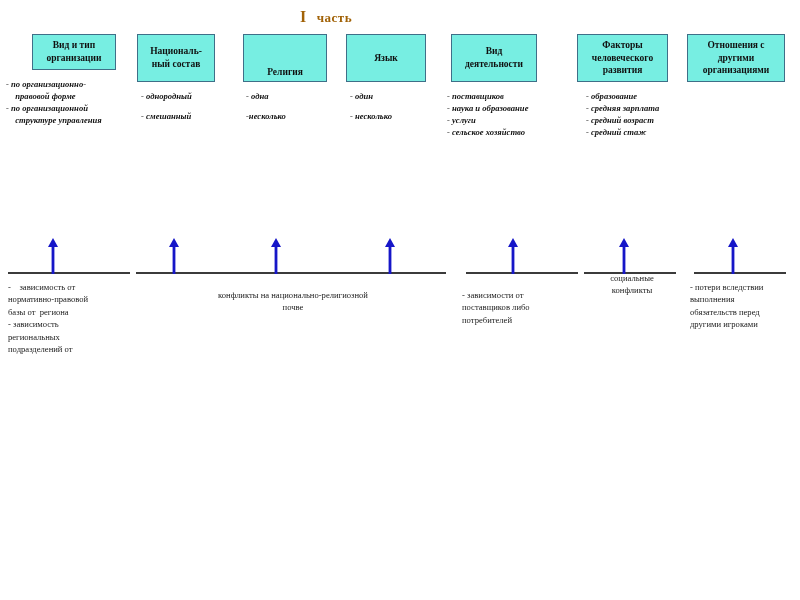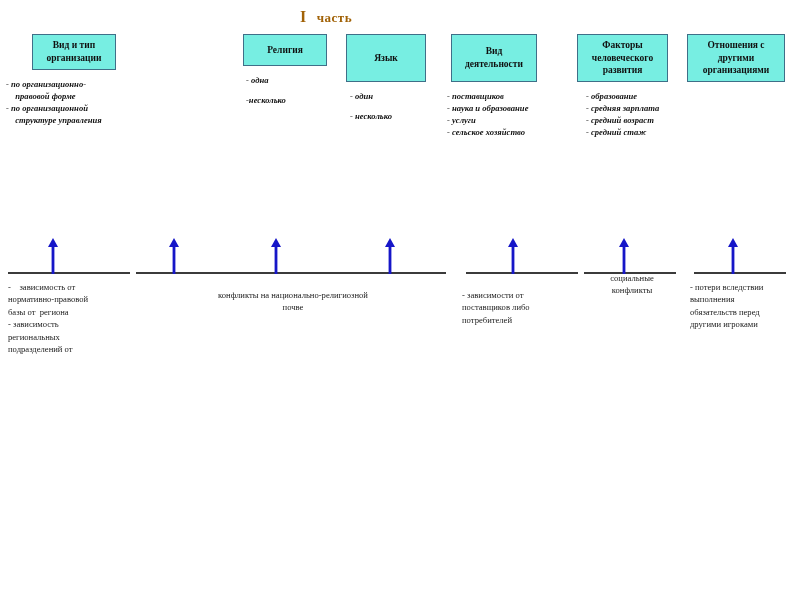--- a/index.html
+++ b/index.html
@@ -112,23 +112,35 @@
       </div>
     </div>
     <div class="bullets" style="margin-left:-16px; width:128px;">
       <span class="bl">- по организационно-
   правовой форме</span>
       <span class="bl">- по организационной
   структуре управления</span>
     </div>
   </div>
 
+  <div class="column" style="left:137px; width:100px;">
+    <div class="hdr-box" style="width:78px; height:48px;">
+      <div>
+        <span>Националь-</span>
+        <span>ный состав</span>
+      </div>
+    </div>
+    <div class="bullets" style="margin-left:4px; width:100px;">
+      <span class="bl" style="margin-bottom:8px;">- однородный</span>
+      <span class="bl">- смешанный</span>
+    </div>
+  </div>
 
   <div class="column" style="left:243px; width:95px;">
-    <div class="hdr-box" style="width:84px; height:32px;">
+    <div class="hdr-box" style="width:84px; height:48px;align-items:flex-end;">
       <div>
         <span>Религия</span>
       </div>
     </div>
     <div class="bullets" style="margin-left:3px; width:92px;">
       <span class="bl" style="margin-bottom:8px;">- одна</span>
       <span class="bl">-несколько</span>
     </div>
   </div>
 

